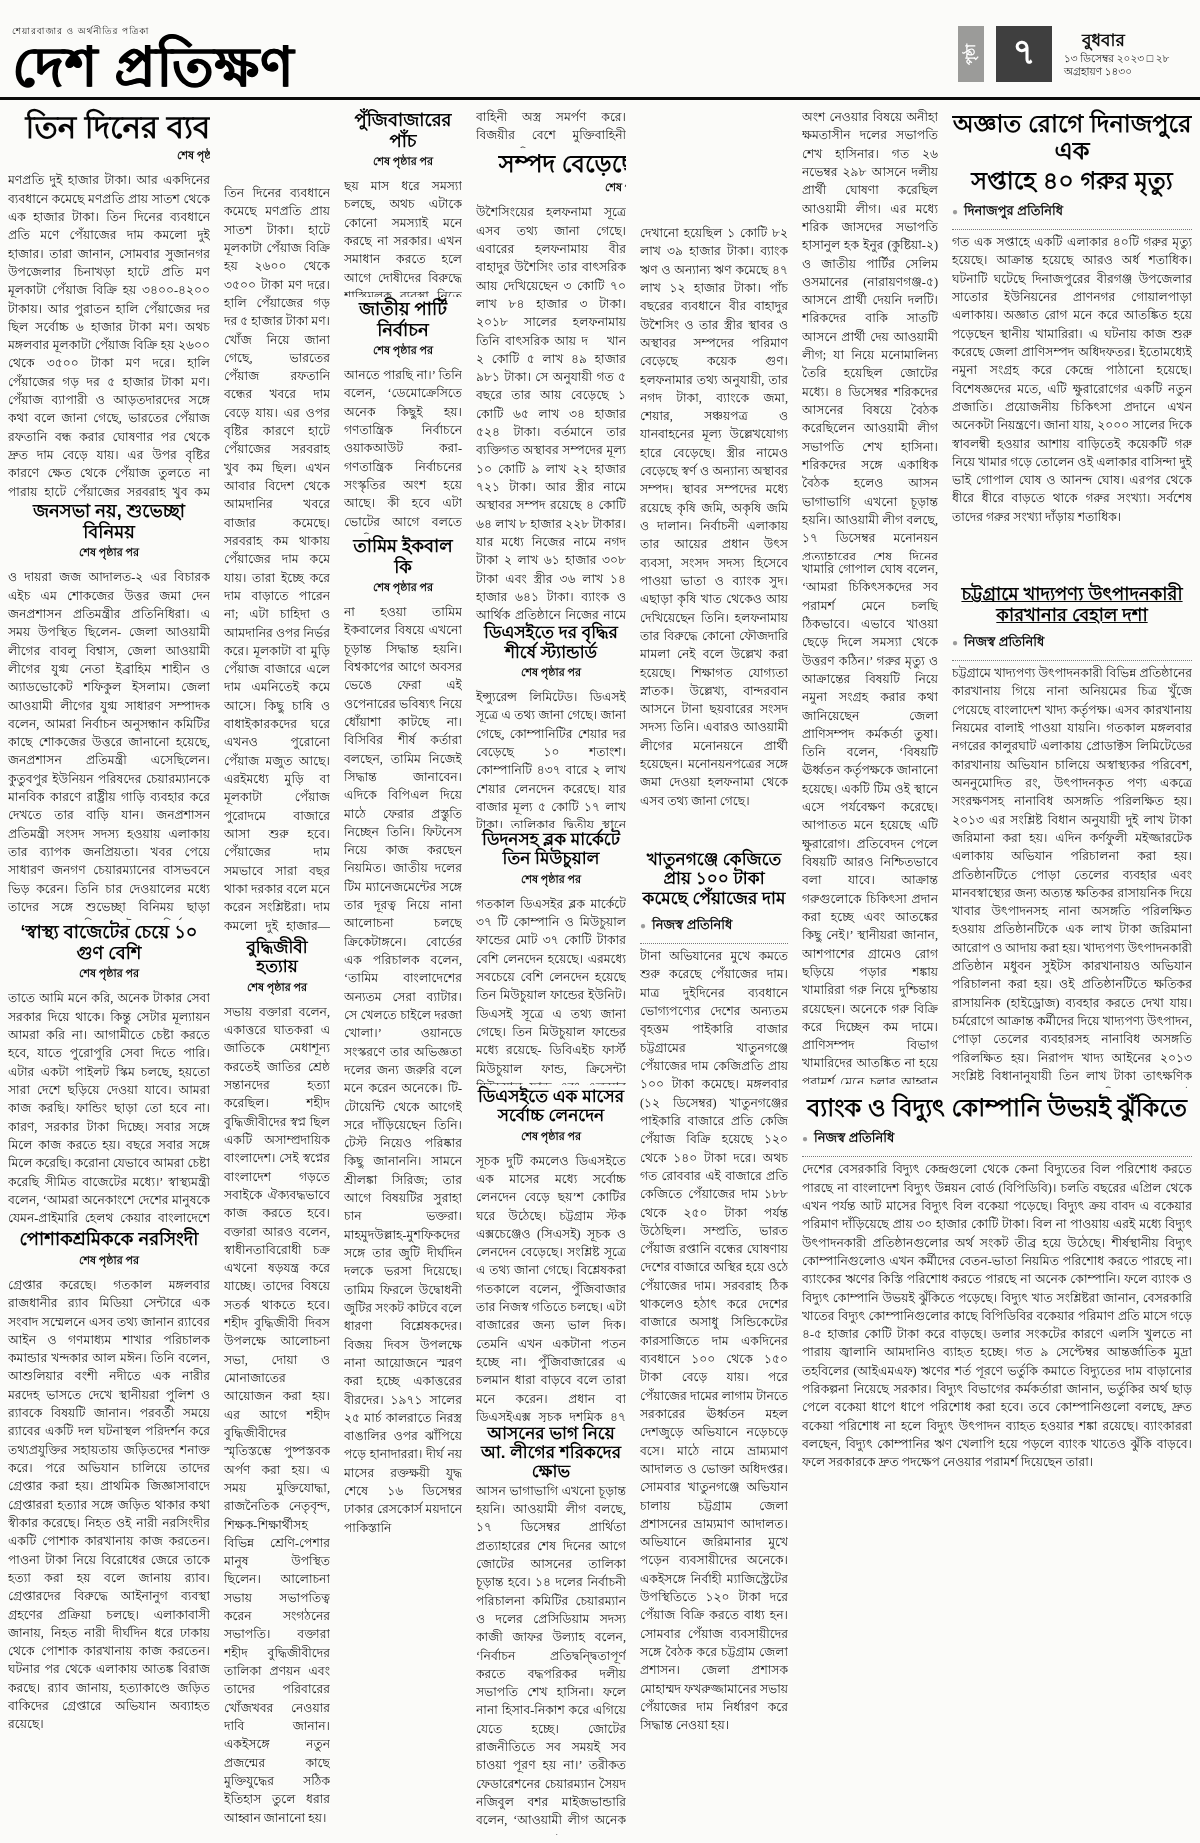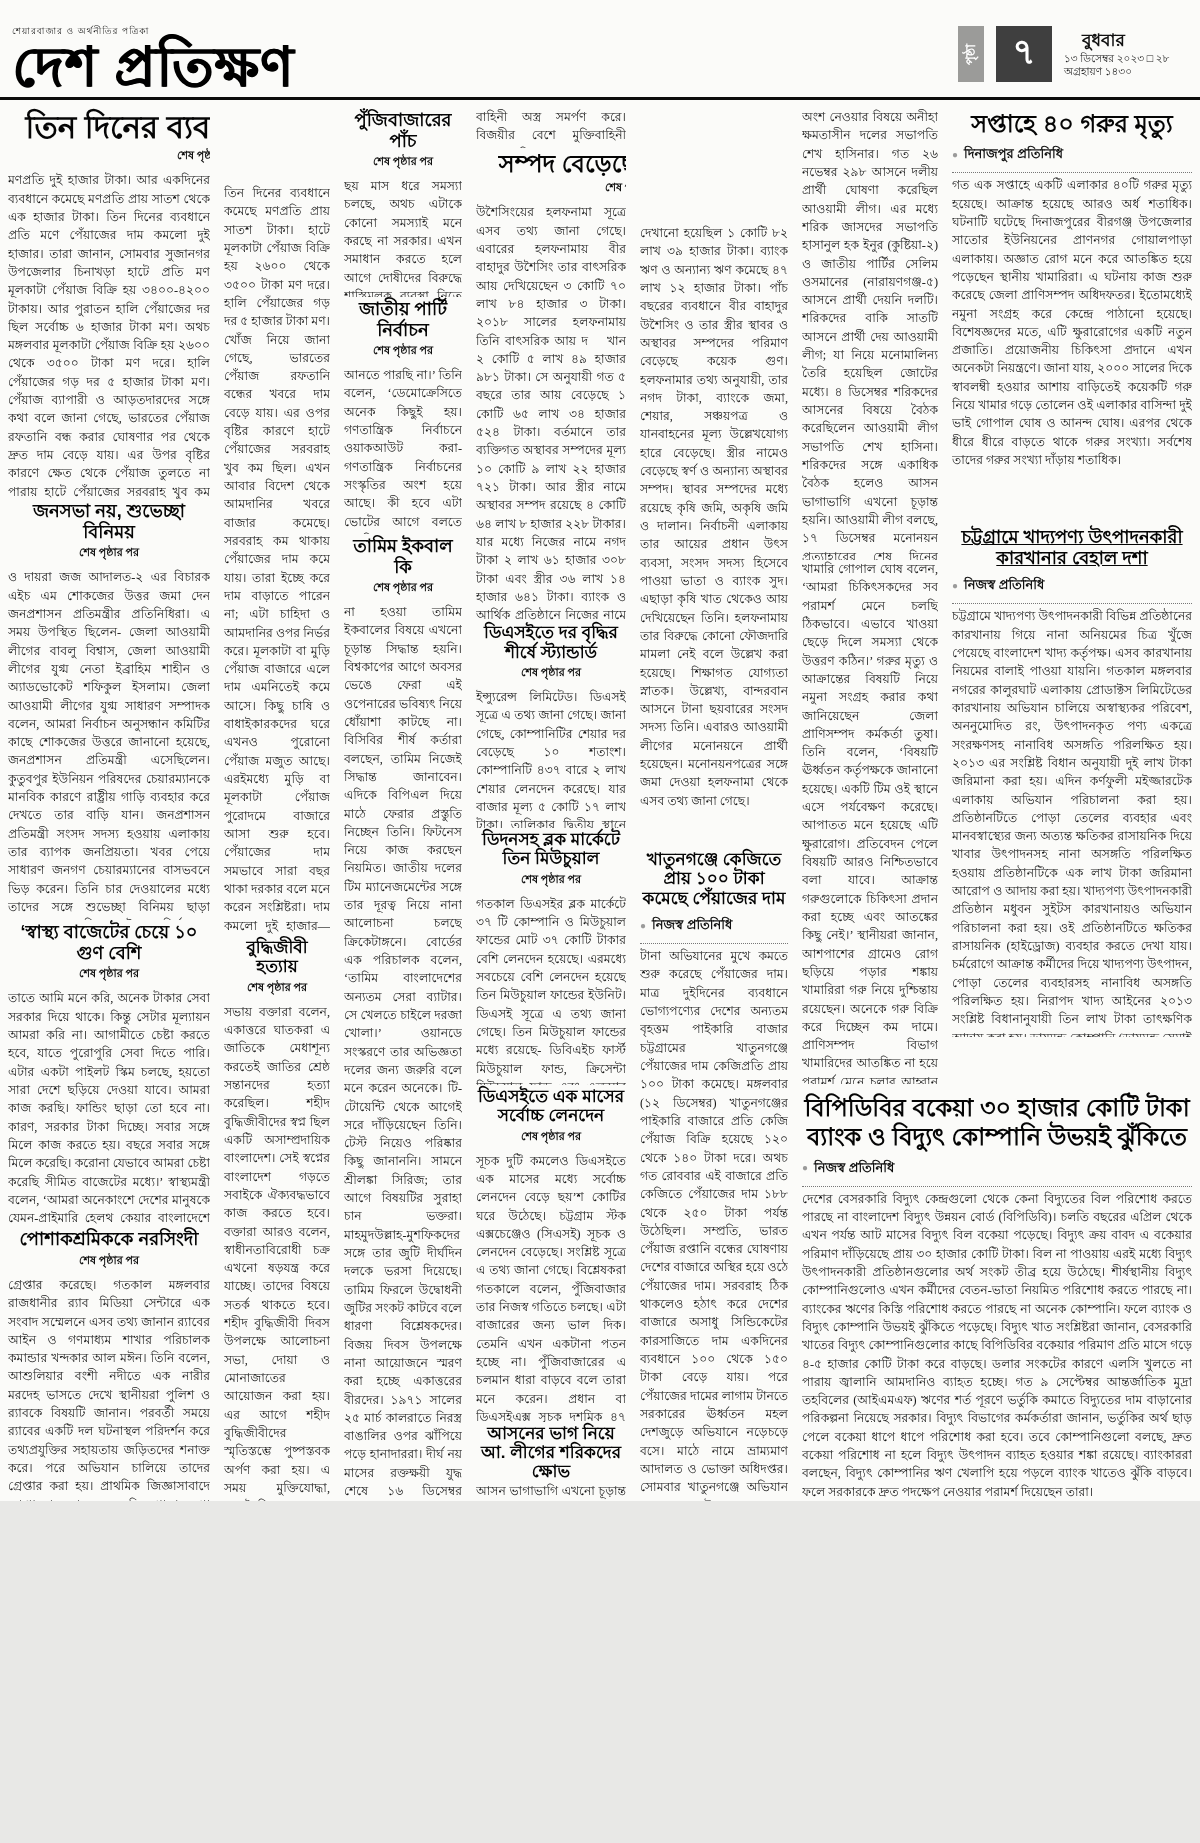--- a/index.html
+++ b/index.html
@@ -1,16 +1,16 @@
 <!DOCTYPE html>
 <html lang="bn"><head>
 <meta charset="utf-8">
 <style>
   html,body{margin:0;padding:0;background:#e8e8e6;}
-  .page{position:relative;width:1200px;height:1501px;background:#fbfbf9;margin:0 auto;
+  .page{position:relative;width:1200px;height:1843px;background:#fbfbf9;margin:0 auto;
         font-family:"Liberation Serif","DejaVu Serif",serif;color:#111;overflow:hidden;}
   
   .header{position:absolute;left:8px;right:8px;top:8px;height:86px;}
   .masthead-wrap{position:absolute;left:4px;top:16px;}
   .tagline{font-size:9px;letter-spacing:1px;color:#222;margin-bottom:1px;font-family:"Liberation Sans",sans-serif;}
   .masthead{font-size:55px;font-weight:900;line-height:1;letter-spacing:1px;color:#000;
             font-family:"Liberation Sans",sans-serif;text-shadow:1px 0 #000;}
   .head-right{position:absolute;right:0;top:18px;display:flex;align-items:center;gap:12px;}
   .section-title{font-size:30px;font-weight:800;font-family:"Liberation Sans",sans-serif;color:#000;}
   .page-label-box{width:26px;height:56px;background:#9b9b99;color:#fff;display:flex;align-items:center;justify-content:center;
@@ -129,39 +129,39 @@
     <div class="body-txt" style="height:850px;">টানা অভিযানের মুখে কমতে শুরু করেছে পেঁয়াজের দাম। মাত্র দুইদিনের ব্যবধানে ভোগ্যপণ্যের দেশের অন্যতম বৃহত্তম পাইকারি বাজার চট্টগ্রামের খাতুনগঞ্জে পেঁয়াজের দাম কেজিপ্রতি প্রায় ১০০ টাকা কমেছে। মঙ্গলবার (১২ ডিসেম্বর) খাতুনগঞ্জের পাইকারি বাজারে প্রতি কেজি পেঁয়াজ বিক্রি হয়েছে ১২০ থেকে ১৪০ টাকা দরে। অথচ গত রোববার এই বাজারে প্রতি কেজিতে পেঁয়াজের দাম ১৮৮ থেকে ২৫০ টাকা পর্যন্ত উঠেছিল। সম্প্রতি, ভারত পেঁয়াজ রপ্তানি বন্ধের ঘোষণায় দেশের বাজারে অস্থির হয়ে ওঠে পেঁয়াজের দাম। সরবরাহ ঠিক থাকলেও হঠাৎ করে দেশের বাজারে অসাধু সিন্ডিকেটের কারসাজিতে দাম একদিনের ব্যবধানে ১০০ থেকে ১৫০ টাকা বেড়ে যায়। পরে পেঁয়াজের দামের লাগাম টানতে সরকারের ঊর্ধ্বতন মহল দেশজুড়ে অভিযানে নড়েচড়ে বসে। মাঠে নামে ভ্রাম্যমাণ আদালত ও ভোক্তা অধিদপ্তর। সোমবার খাতুনগঞ্জে অভিযান চালায় চট্টগ্রাম জেলা প্রশাসনের ভ্রাম্যমাণ আদালত। অভিযানে জরিমানার মুখে পড়েন ব্যবসায়ীদের অনেকে। একইসঙ্গে নির্বাহী ম্যাজিস্ট্রেটের উপস্থিতিতে ১২০ টাকা দরে পেঁয়াজ বিক্রি করতে বাধ্য হন। সোমবার পেঁয়াজ ব্যবসায়ীদের সঙ্গে বৈঠক করে চট্টগ্রাম জেলা প্রশাসন। জেলা প্রশাসক মোহাম্মদ ফখরুজ্জামানের সভায় পেঁয়াজের দাম নির্ধারণ করে সিদ্ধান্ত নেওয়া হয়।</div>
   </div>
 
   <div class="col" style="left:802px;width:136px;height:980px;">
     <div class="body-txt" style="height:452px;">অংশ নেওয়ার বিষয়ে অনীহা ক্ষমতাসীন দলের সভাপতি শেখ হাসিনার। গত ২৬ নভেম্বর ২৯৮ আসনে দলীয় প্রার্থী ঘোষণা করেছিল আওয়ামী লীগ। এর মধ্যে শরিক জাসদের সভাপতি হাসানুল হক ইনুর (কুষ্টিয়া-২) ও জাতীয় পার্টির সেলিম ওসমানের (নারায়ণগঞ্জ-৫) আসনে প্রার্থী দেয়নি দলটি। শরিকদের বাকি সাতটি আসনে প্রার্থী দেয় আওয়ামী লীগ; যা নিয়ে মনোমালিন্য তৈরি হয়েছিল জোটের মধ্যে। ৪ ডিসেম্বর শরিকদের আসনের বিষয়ে বৈঠক করেছিলেন আওয়ামী লীগ সভাপতি শেখ হাসিনা। শরিকদের সঙ্গে একাধিক বৈঠক হলেও আসন ভাগাভাগি এখনো চূড়ান্ত হয়নি। আওয়ামী লীগ বলছে, ১৭ ডিসেম্বর মনোনয়ন প্রত্যাহারের শেষ দিনের আগেই ছাড় দেওয়া আসনের তালিকা জানা যাবে।</div>
     <div class="body-txt" style="height:524px;">খামারি গোপাল ঘোষ বলেন, ‘আমরা চিকিৎসকদের সব পরামর্শ মেনে চলছি ঠিকভাবে। এভাবে খাওয়া ছেড়ে দিলে সমস্যা থেকে উত্তরণ কঠিন।’ গরুর মৃত্যু ও আক্রান্তের বিষয়টি নিয়ে নমুনা সংগ্রহ করার কথা জানিয়েছেন জেলা প্রাণিসম্পদ কর্মকর্তা তুষা। তিনি বলেন, ‘বিষয়টি ঊর্ধ্বতন কর্তৃপক্ষকে জানানো হয়েছে। একটি টিম ওই স্থানে এসে পর্যবেক্ষণ করেছে। আপাতত মনে হয়েছে এটি ক্ষুরারোগ। প্রতিবেদন পেলে বিষয়টি আরও নিশ্চিতভাবে বলা যাবে। আক্রান্ত গরুগুলোকে চিকিৎসা প্রদান করা হচ্ছে এবং আতঙ্কের কিছু নেই।’ স্থানীয়রা জানান, আশপাশের গ্রামেও রোগ ছড়িয়ে পড়ার শঙ্কায় খামারিরা গরু নিয়ে দুশ্চিন্তায় রয়েছেন। অনেকে গরু বিক্রি করে দিচ্ছেন কম দামে। প্রাণিসম্পদ বিভাগ খামারিদের আতঙ্কিত না হয়ে পরামর্শ মেনে চলার আহ্বান জানিয়েছে।</div>
   </div>
 
   <div class="col" style="left:952px;width:240px;height:980px;">
     <div>
+      <h2 class="hl hl-lg">অজ্ঞাত রোগে দিনাজপুরে এক</h2>
       <h2 class="hl hl-lg">সপ্তাহে ৪০ গরুর মৃত্যু</h2>
       <div class="byline">
         <span class="bullet">●</span>
         <span>দিনাজপুর প্রতিনিধি</span>
       </div>
       <div class="body-txt" style="height:330px;">গত এক সপ্তাহে একটি এলাকার ৪০টি গরুর মৃত্যু হয়েছে। আক্রান্ত হয়েছে আরও অর্ধ শতাধিক। ঘটনাটি ঘটেছে দিনাজপুরের বীরগঞ্জ উপজেলার সাতোর ইউনিয়নের প্রাণনগর গোয়ালপাড়া এলাকায়। অজ্ঞাত রোগ মনে করে আতঙ্কিত হয়ে পড়েছেন স্থানীয় খামারিরা। এ ঘটনায় কাজ শুরু করেছে জেলা প্রাণিসম্পদ অধিদফতর। ইতোমধ্যেই নমুনা সংগ্রহ করে কেন্দ্রে পাঠানো হয়েছে। বিশেষজ্ঞদের মতে, এটি ক্ষুরারোগের একটি নতুন প্রজাতি। প্রয়োজনীয় চিকিৎসা প্রদানে এখন অনেকটা নিয়ন্ত্রণে। জানা যায়, ২০০০ সালের দিকে স্বাবলম্বী হওয়ার আশায় বাড়িতেই কয়েকটি গরু নিয়ে খামার গড়ে তোলেন ওই এলাকার বাসিন্দা দুই ভাই গোপাল ঘোষ ও আনন্দ ঘোষ। এরপর থেকে ধীরে ধীরে বাড়তে থাকে গরুর সংখ্যা। সর্বশেষ তাদের গরুর সংখ্যা দাঁড়ায় শতাধিক।</div>
     </div>
     <div>
       <h2 class="hl hl-md" style="margin-top:21px;text-decoration:underline;">চট্টগ্রামে খাদ্যপণ্য উৎপাদনকারী কারখানার বেহাল দশা</h2>
       <div class="byline">
         <span class="bullet">●</span>
         <span>নিজস্ব প্রতিনিধি</span>
       </div>
       <div class="body-txt" style="height:430px;">চট্টগ্রামে খাদ্যপণ্য উৎপাদনকারী বিভিন্ন প্রতিষ্ঠানের কারখানায় গিয়ে নানা অনিয়মের চিত্র খুঁজে পেয়েছে বাংলাদেশ খাদ্য কর্তৃপক্ষ। এসব কারখানায় নিয়মের বালাই পাওয়া যায়নি। গতকাল মঙ্গলবার নগরের কালুরঘাট এলাকায় প্রোডাক্টস লিমিটেডের কারখানায় অভিযান চালিয়ে অস্বাস্থ্যকর পরিবেশ, অননুমোদিত রং, উৎপাদনকৃত পণ্য একত্রে সংরক্ষণসহ নানাবিধ অসঙ্গতি পরিলক্ষিত হয়। ২০১৩ এর সংশ্লিষ্ট বিধান অনুযায়ী দুই লাখ টাকা জরিমানা করা হয়। এদিন কর্ণফুলী মইজ্জারটেক এলাকায় অভিযান পরিচালনা করা হয়। প্রতিষ্ঠানটিতে পোড়া তেলের ব্যবহার এবং মানবস্বাস্থ্যের জন্য অত্যন্ত ক্ষতিকর রাসায়নিক দিয়ে খাবার উৎপাদনসহ নানা অসঙ্গতি পরিলক্ষিত হওয়ায় প্রতিষ্ঠানটিকে এক লাখ টাকা জরিমানা আরোপ ও আদায় করা হয়। খাদ্যপণ্য উৎপাদনকারী প্রতিষ্ঠান মধুবন সুইটস কারখানায়ও অভিযান পরিচালনা করা হয়। ওই প্রতিষ্ঠানটিতে ক্ষতিকর রাসায়নিক (হাইড্রোজ) ব্যবহার করতে দেখা যায়। চর্মরোগে আক্রান্ত কর্মীদের দিয়ে খাদ্যপণ্য উৎপাদন, পোড়া তেলের ব্যবহারসহ নানাবিধ অসঙ্গতি পরিলক্ষিত হয়। নিরাপদ খাদ্য আইনের ২০১৩ সংশ্লিষ্ট বিধানানুযায়ী তিন লাখ টাকা তাৎক্ষণিক আদায় করা হয়। ডায়মন্ড কোম্পানি (ডায়মন্ড সেমাই এন্ড নুডলস) কারখানায় নানা অনিয়মের দায়ে ২ লাখ টাকা জরিমানা করা হয়। নিরাপদ খাদ্য অফিসার মোহাম্মদ ফারহান ইসলাম বলেন, আবদুস সোবহানের নেতৃত্বে দু-দিন ধরে অভিযান পরিচালনা করা হয়। নানা অনিয়মের দায়ে বিভিন্ন প্রতিষ্ঠানকে জরিমানা করা হয়। ভবিষ্যতেও এ অভিযান অব্যাহত থাকবে।</div>
     </div>
   </div>
 
   <div class="wide-abs" style="left:802px;top:1092px;width:390px;height:743px;">
-    <h2 class="hl hl-lg">বিপিডিবির বকেয়া ৩০ হাজার কোটি টাকা</h2>
     <h2 class="hl hl-lg">ব্যাংক ও বিদ্যুৎ কোম্পানি উভয়ই ঝুঁকিতে</h2>
     <div class="byline">
       <span class="bullet">●</span>
       <span>নিজস্ব প্রতিনিধি</span>
     </div>
     <div class="body-txt" style="height:620px;">দেশের বেসরকারি বিদ্যুৎ কেন্দ্রগুলো থেকে কেনা বিদ্যুতের বিল পরিশোধ করতে পারছে না বাংলাদেশ বিদ্যুৎ উন্নয়ন বোর্ড (বিপিডিবি)। চলতি বছরের এপ্রিল থেকে এখন পর্যন্ত আট মাসের বিদ্যুৎ বিল বকেয়া পড়েছে। বিদ্যুৎ ক্রয় বাবদ এ বকেয়ার পরিমাণ দাঁড়িয়েছে প্রায় ৩০ হাজার কোটি টাকা। বিল না পাওয়ায় এরই মধ্যে বিদ্যুৎ উৎপাদনকারী প্রতিষ্ঠানগুলোর অর্থ সংকট তীব্র হয়ে উঠেছে। শীর্ষস্থানীয় বিদ্যুৎ কোম্পানিগুলোও এখন কর্মীদের বেতন-ভাতা নিয়মিত পরিশোধ করতে পারছে না। ব্যাংকের ঋণের কিস্তি পরিশোধ করতে পারছে না অনেক কোম্পানি। ফলে ব্যাংক ও বিদ্যুৎ কোম্পানি উভয়ই ঝুঁকিতে পড়েছে। বিদ্যুৎ খাত সংশ্লিষ্টরা জানান, বেসরকারি খাতের বিদ্যুৎ কোম্পানিগুলোর কাছে বিপিডিবির বকেয়ার পরিমাণ প্রতি মাসে গড়ে ৪-৫ হাজার কোটি টাকা করে বাড়ছে। ডলার সংকটের কারণে এলসি খুলতে না পারায় জ্বালানি আমদানিও ব্যাহত হচ্ছে। গত ৯ সেপ্টেম্বর আন্তর্জাতিক মুদ্রা তহবিলের (আইএমএফ) ঋণের শর্ত পূরণে ভর্তুকি কমাতে বিদ্যুতের দাম বাড়ানোর পরিকল্পনা নিয়েছে সরকার। বিদ্যুৎ বিভাগের কর্মকর্তারা জানান, ভর্তুকির অর্থ ছাড় পেলে বকেয়া ধাপে ধাপে পরিশোধ করা হবে। তবে কোম্পানিগুলো বলছে, দ্রুত বকেয়া পরিশোধ না হলে বিদ্যুৎ উৎপাদন ব্যাহত হওয়ার শঙ্কা রয়েছে। ব্যাংকাররা বলছেন, বিদ্যুৎ কোম্পানির ঋণ খেলাপি হয়ে পড়লে ব্যাংক খাতেও ঝুঁকি বাড়বে। ফলে সরকারকে দ্রুত পদক্ষেপ নেওয়ার পরামর্শ দিয়েছেন তারা।</div>
   </div>
 
 </div>
 

